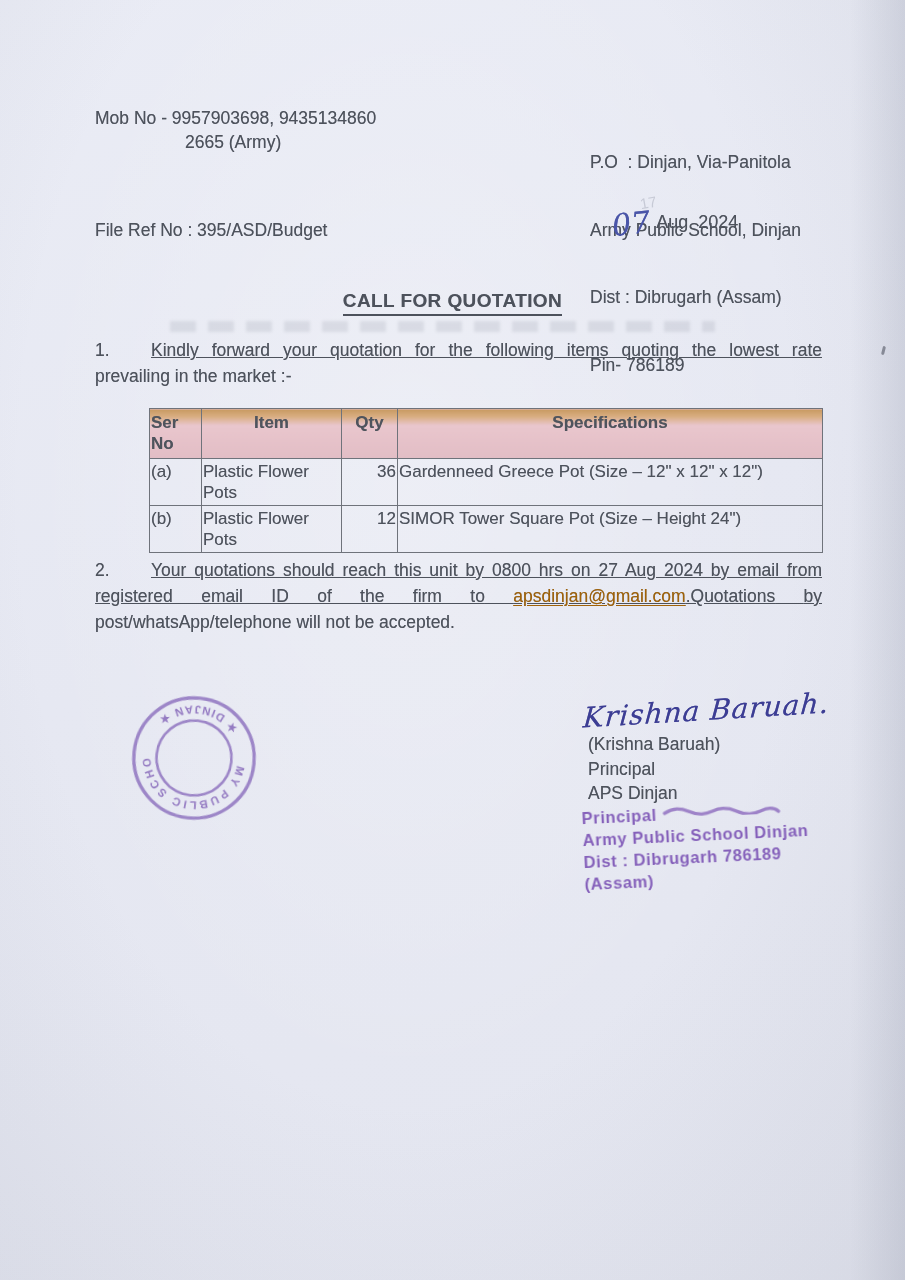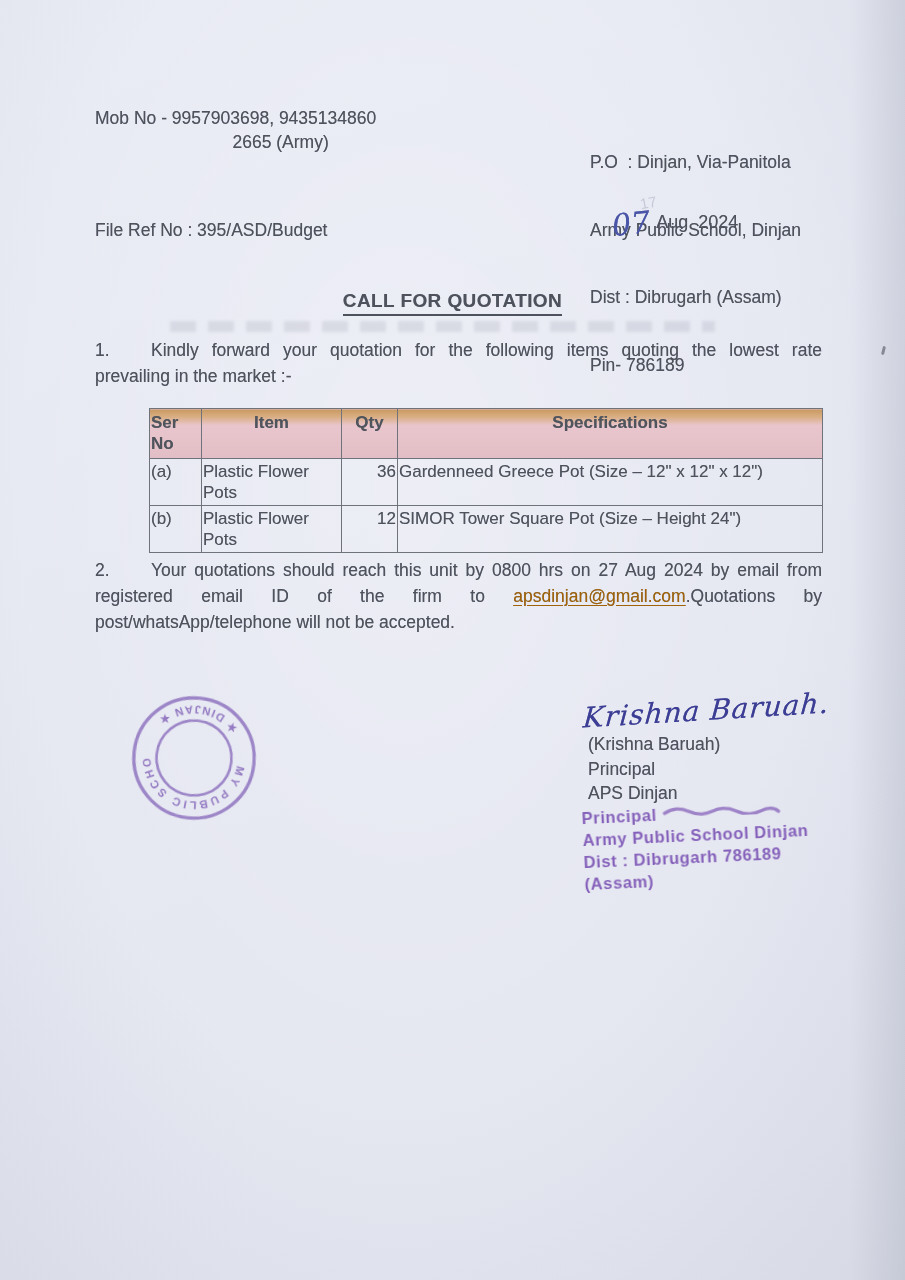--- a/index.html
+++ b/index.html
@@ -10,21 +10,21 @@
       linear-gradient(to left, rgba(140,146,165,.22), rgba(140,146,165,0) 55px),
       radial-gradient(ellipse at 45% 38%, rgba(255,255,255,.25) 0%, rgba(255,255,255,0) 55%, rgba(130,136,155,.14) 100%),
       linear-gradient(160deg,#eaecf5 0%,#e6e8f2 45%,#e4e6f0 100%);
   }
   .page{position:absolute;inset:0;border-radius:13px;}
   .doc-text{color:#4d525c;text-shadow:0 0 .6px rgba(77,82,92,.55);}
   .abs{position:absolute;}
 
   
   .mob{left:95px;top:106px;font-size:17.5px;line-height:24px;}
-  .mob .indent{padding-left:90px;text-align:center;}
+  .mob .indent{padding-left:90px;}
   .addr{left:590px;top:106px;font-size:17.5px;line-height:22.5px;white-space:pre-wrap;}
   .fileref{left:95px;top:220px;font-size:17.5px;}
   .dateblock{left:612px;top:206px;}
   .pencil{position:absolute;left:28px;top:-12px;font-size:15px;color:#8a8fa0;opacity:.35;transform:rotate(-10deg);}
   .hw-day{
     font-family:"DejaVu Serif",serif;font-style:italic;font-size:30px;
     color:#4a55a8;transform:rotate(-6deg);display:inline-block;
     text-shadow:0 0 .5px rgba(74,85,168,.7);
   }
   .date-printed{font-size:18px;margin-left:6px;white-space:pre;vertical-align:6px;}
@@ -32,21 +32,21 @@
   
   .title-wrap{left:0;top:290px;width:905px;text-align:center;}
   .title-text{
     display:inline-block;font-size:19px;font-weight:bold;letter-spacing:.4px;
     border-bottom:2.4px solid #4d525c;padding-bottom:2px;
   }
 
   
   .para{left:95px;width:727px;font-size:17.5px;line-height:26px;}
   .p1{top:337px;} .p2{top:557px;}
-  .jline{text-align:justify;text-align-last:justify;}
+  .jline{text-align:justify;text-align-last:justify;text-decoration:underline;}
   .num{display:inline-block;width:56px;}
   .nowrap{white-space:nowrap;}
   .email{color:#a16207;text-decoration:underline;text-underline-offset:3px;cursor:pointer;}
   .bleed{
     left:170px;top:321px;width:545px;height:11px;opacity:.14;filter:blur(1.6px);
     background:repeating-linear-gradient(to right,#6b7080 0 26px,transparent 26px 38px);
   }
   .tick{left:882px;top:346px;width:3px;height:9px;background:rgba(70,72,85,.55);
     transform:rotate(14deg);border-radius:2px;}
 

